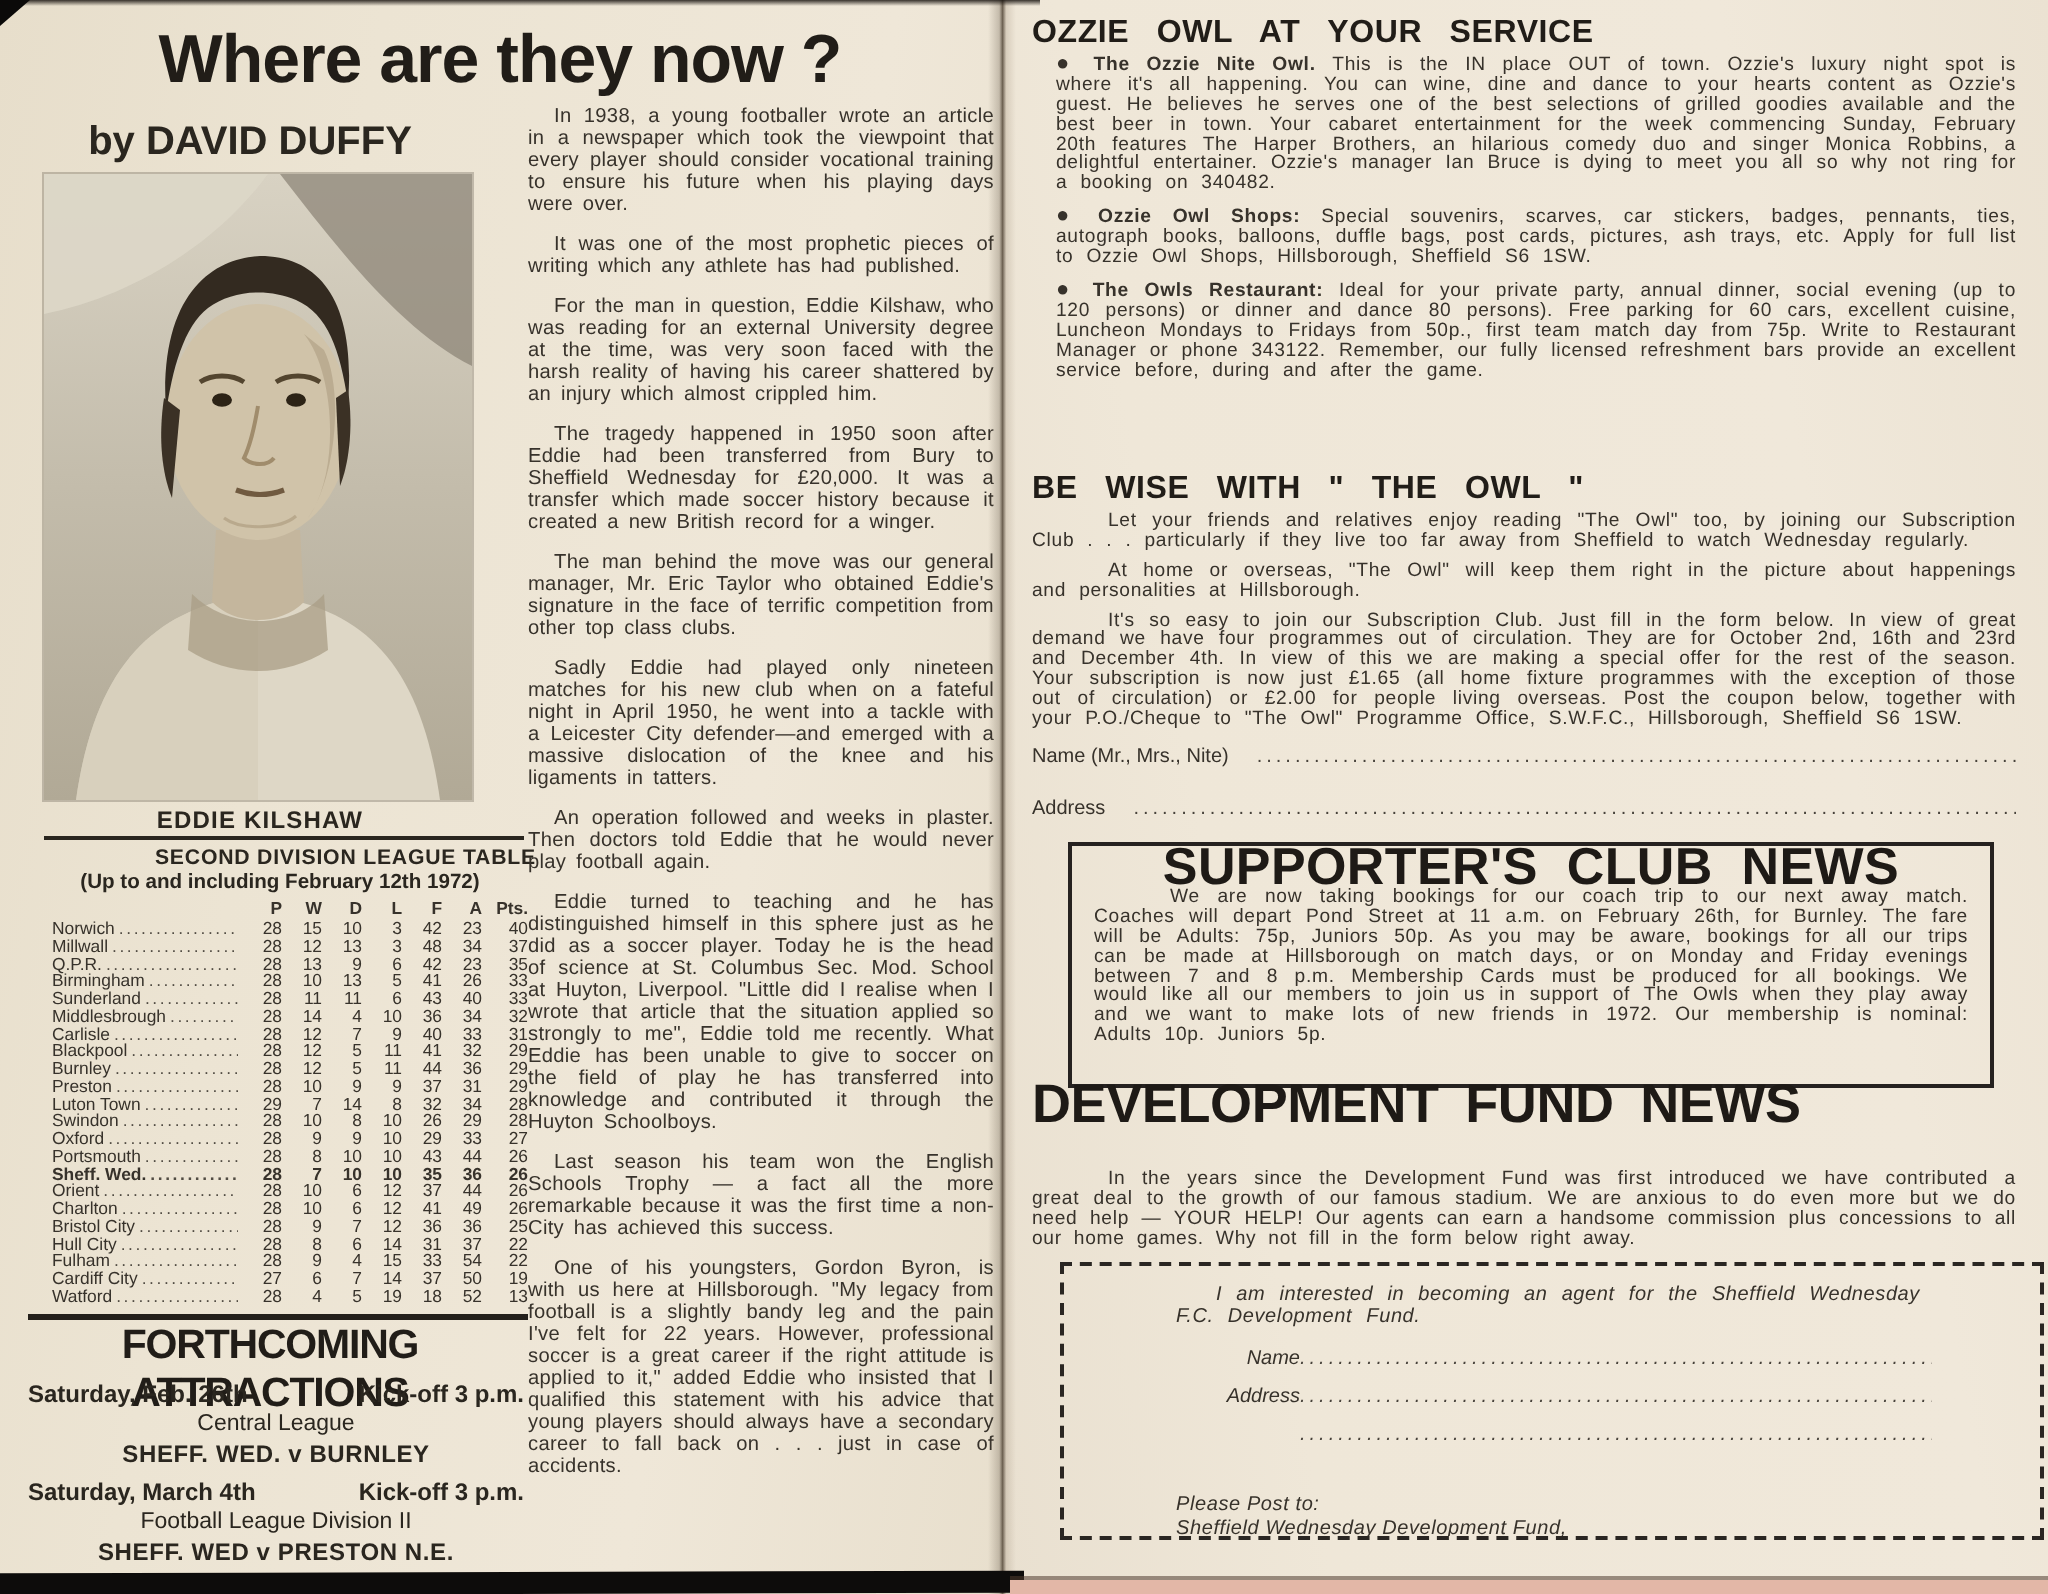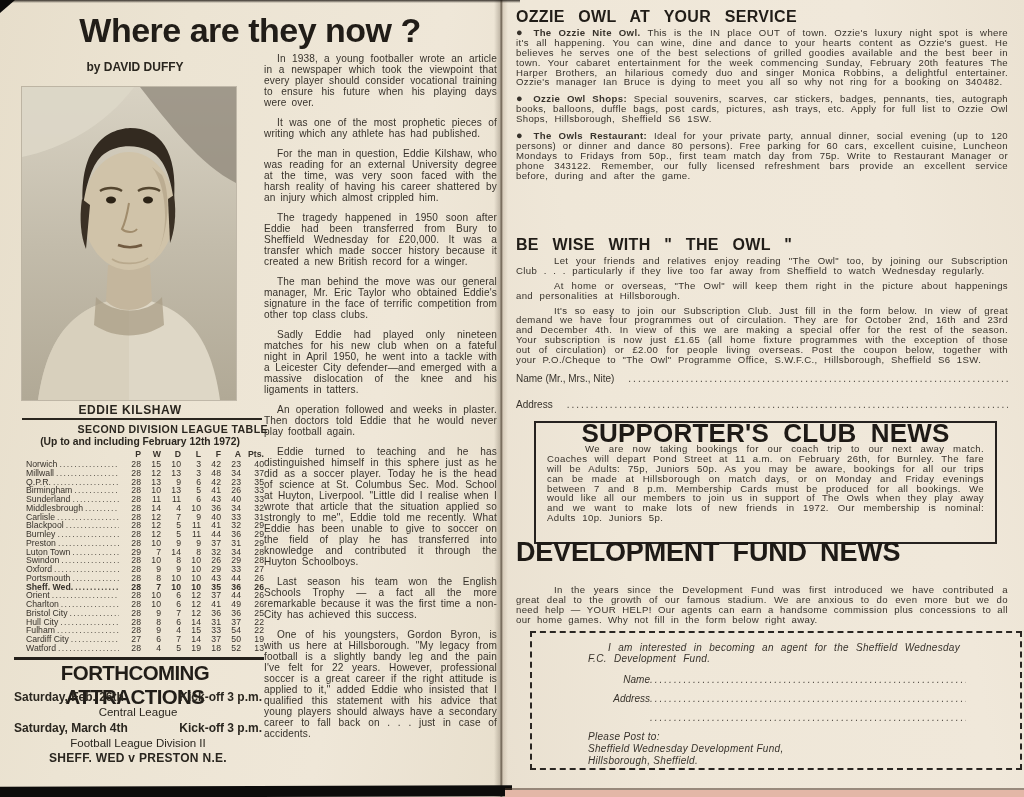--- a/index.html
+++ b/index.html
@@ -11,21 +11,21 @@
   .gutter{position:absolute;left:494px;top:0;width:14px;height:797px;
     background:linear-gradient(90deg,rgba(90,78,62,0) 0%,rgba(90,78,62,.28) 40%,#6d6152 52%,rgba(150,132,110,.25) 65%,rgba(150,132,110,0) 100%);z-index:5;}
   .edge-top{position:absolute;left:0;top:0;width:520px;height:3px;background:linear-gradient(180deg,rgba(25,20,16,.85),rgba(25,20,16,0));z-index:6;}
   .corner-tl{position:absolute;left:0;top:0;width:0;height:0;border-top:13px solid #0b0a09;border-right:15px solid transparent;z-index:7;}
   .band-black{position:absolute;left:0;top:786px;width:512px;height:11px;background:var(--black_band,#0d0c0b);z-index:7;transform:rotate(-.15deg);}
   .band-pink{position:absolute;left:505px;top:790px;width:519px;height:7px;background:var(--pink_band,#e3b7a7);z-index:7;}
   .band-pink::before{content:"";position:absolute;left:0;top:-2px;width:100%;height:2px;background:rgba(80,60,48,.55);}
 
   
   .l-head{position:absolute;left:0;top:11px;width:500px;text-align:center;font-size:34px;font-weight:700;letter-spacing:-.5px;color:#211d18;}
-  .l-byline{position:absolute;left:10px;top:60px;width:250px;text-align:center;font-size:12px;font-weight:700;color:#2a261f;}
+  .l-byline{position:absolute;left:0;top:60px;width:250px;text-align:center;font-size:20px;font-weight:700;color:#2a261f;}
   .photo{position:absolute;left:22px;top:87px;width:214px;height:313px;box-shadow:0 0 0 1px rgba(60,50,40,.25);}
   .l-caption{position:absolute;left:22px;top:403px;width:216px;text-align:center;font-size:12px;font-weight:700;letter-spacing:.6px;color:#2a261f;}
   .l-rule{position:absolute;left:22px;top:418px;width:240px;height:2px;background:#2a261f;}
   .lt-title{position:absolute;left:12px;top:423px;width:256px;text-align:right;font-size:10.6px;font-weight:700;letter-spacing:.4px;color:#2a261f;}
   .lt-sub{position:absolute;left:12px;top:436px;width:256px;text-align:center;font-size:10.3px;font-weight:700;color:#2a261f;}
   .ltable{position:absolute;left:26px;top:450px;width:238px;color:#37322b;}
   .lt-headrow{display:flex;font-size:8.7px;font-weight:700;line-height:9px;margin-bottom:1px;}
   .lt-teamspacer{flex:1;}
   .lt-row{display:flex;font-size:8.7px;line-height:8.75px;}
   .lt-row.bold{font-weight:700;}
@@ -42,39 +42,39 @@
   .fx-match{text-align:center;font-size:12px;font-weight:700;margin-top:2px;margin-bottom:5px;letter-spacing:.3px;}
   .article{position:absolute;left:264px;top:53px;width:233px;height:740px;overflow:hidden;
     font-size:10.1px;line-height:11px;text-align:justify;word-spacing:2px;letter-spacing:.15px;color:#37322b;}
   .art-p{margin:0 0 9px 0;text-indent:13px;}
 
   
   .r-inner{position:absolute;left:0;top:0;width:522px;height:797px;font-size:9.6px;line-height:9.9px;color:#37322b;}
   .r-block{position:absolute;left:14px;width:492px;}
   .r-h1{font-size:16px;font-weight:700;word-spacing:9px;letter-spacing:.3px;color:#211d18;margin:0 0 6px 0;}
   .just{text-align:justify;word-spacing:3.5px;letter-spacing:.35px;}
-  .oz-item{margin:0 0 7px 0;}
+  .oz-item{margin:0 0 7px 12px;}
   .oz-bullet{font-size:11px;margin-right:10px;}
   .oz-lead{font-weight:700;}
   .owl-p{margin:0 0 5px 0;text-indent:38px;}
   .formline{position:absolute;left:14px;width:492px;display:flex;align-items:flex-end;font-size:10px;color:#37322b;}
   .formline .lbl{white-space:nowrap;margin-right:14px;}
   .dotfill{flex:1;overflow:hidden;white-space:nowrap;letter-spacing:2px;opacity:.9;}
   .dotfill::after{content:"..........................................................................................................................................................";}
   .sbox{position:absolute;left:32px;top:421px;width:437px;height:105px;border:2.5px solid #262220;padding:6px 11px 8px 11px;overflow:hidden;}
   .sbox-title{text-align:center;font-size:26px;font-weight:700;word-spacing:7px;letter-spacing:.2px;color:#1e1a16;margin:0 0 5px 0;}
   .sbox-text{text-indent:38px;text-align:justify;word-spacing:3.5px;letter-spacing:.35px;}
   .dfn-title{position:absolute;left:14px;top:548px;width:492px;text-align:left;font-size:27px;font-weight:700;word-spacing:6px;letter-spacing:-.2px;color:#1e1a16;}
   .fund-text{position:absolute;left:14px;top:585px;width:492px;text-indent:38px;text-align:justify;word-spacing:3px;letter-spacing:.35px;}
   .dbox{position:absolute;left:28px;top:631px;width:404px;height:118px;border:2px dashed #2a2622;padding:9px 28px 8px 56px;
     font-style:italic;font-size:10px;line-height:11px;color:#37322b;overflow:hidden;}
   .dbox-intro{text-indent:20px;margin:0 0 10px 0;word-spacing:4px;letter-spacing:.3px;max-width:380px;}
   .dbox-row{display:flex;align-items:flex-end;margin:0 0 8px 0;max-width:378px;text-align:right;}
   .dbox-row .lbl{width:62px;flex:none;}
-  .dbox-post{margin-top:8px;}
+  .dbox-post{margin-top:24px;}
   .dbox-post div{margin-bottom:1px;letter-spacing:.3px;}
 </style>
 </head>
 <body>
 
 <div class="scan">
 
   <div class="page page-left">
     <div class="l-head">Where are they now ?</div>
     <div class="l-byline">by DAVID DUFFY</div>
@@ -375,20 +375,21 @@
     <div class="l-rule2"></div>
     <div class="fa-title">FORTHCOMING ATTRACTIONS</div>
 
     <div class="fixtures">
       <div class="fixture">
         <div class="fx-top">
           <span>Saturday, Feb. 26th</span>
           <span>Kick-off 3 p.m.</span>
         </div>
         <div class="fx-comp">Central League</div>
+        <div class="fx-match">SHEFF. WED. v BURNLEY</div>
       </div>
       <div class="fixture">
         <div class="fx-top">
           <span>Saturday, March 4th</span>
           <span>Kick-off 3 p.m.</span>
         </div>
         <div class="fx-comp">Football League Division II</div>
         <div class="fx-match">SHEFF. WED v PRESTON N.E.</div>
       </div>
     </div>

